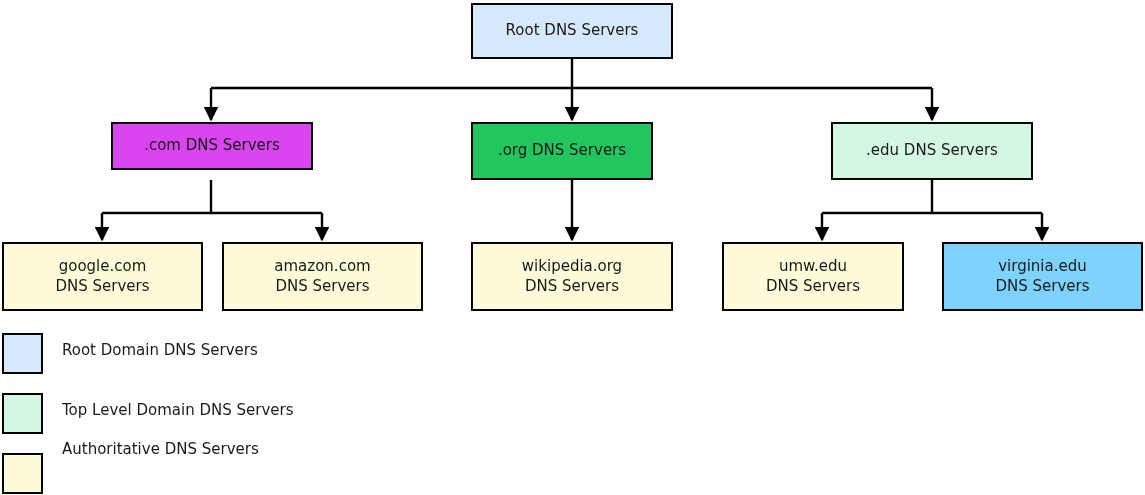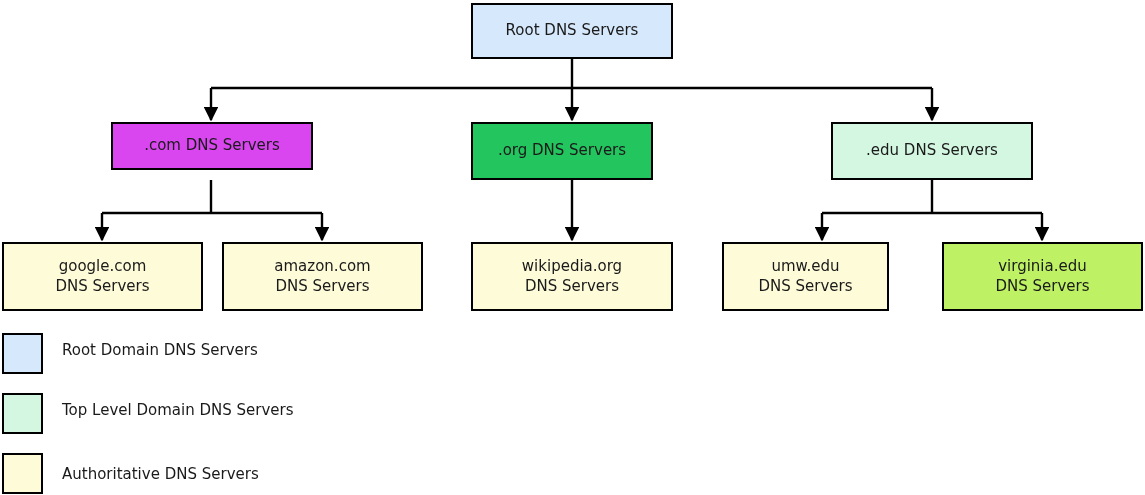--- a/index.html
+++ b/index.html
@@ -111,31 +111,31 @@
 DNS Servers</span>
   </div>
   <div class="node" style="left:222px; top:242px; width:201px; height:69px; background:#fdfbd8;">
     <span class="label">amazon.com
 DNS Servers</span>
   </div>
   <div class="node" style="left:471px; top:242px; width:202px; height:69px; background:#fdfbd8;justify-content:center;">
     <span class="label">wikipedia.org
 DNS Servers</span>
   </div>
-  <div class="node" style="left:722px; top:242px; width:167px; height:69px; background:#fdfbd8;">
+  <div class="node" style="left:722px; top:242px; width:182px; height:69px; background:#fdfbd8;">
     <span class="label">umw.edu
 DNS Servers</span>
   </div>
-  <div class="node" style="left:942px; top:242px; width:201px; height:69px; background:#bef264;">
+  <div class="node" style="left:942px; top:242px; width:201px; height:69px; background:#7dd3fc;">
     <span class="label">virginia.edu
 DNS Servers</span>
   </div>
 
   <div class="legend-swatch" style="left:2px; top:333px; background:#d6e8fb;"></div>
   <div class="legend-text" style="left:62px; top:341px;">Root Domain DNS Servers</div>
 
   <div class="legend-swatch" style="left:2px; top:393px; background:#d4f7e2;"></div>
   <div class="legend-text" style="left:62px; top:401px;">Top Level Domain DNS Servers</div>
 
   <div class="legend-swatch" style="left:2px; top:453px; background:#fdfbd8;"></div>
-  <div class="legend-text" style="left:62px; top:465px;">Authoritative DNS Servers</div>
+  <div class="legend-text" style="left:62px; top:440px;">Authoritative DNS Servers</div>
 
 </div>
 
 </body></html>

